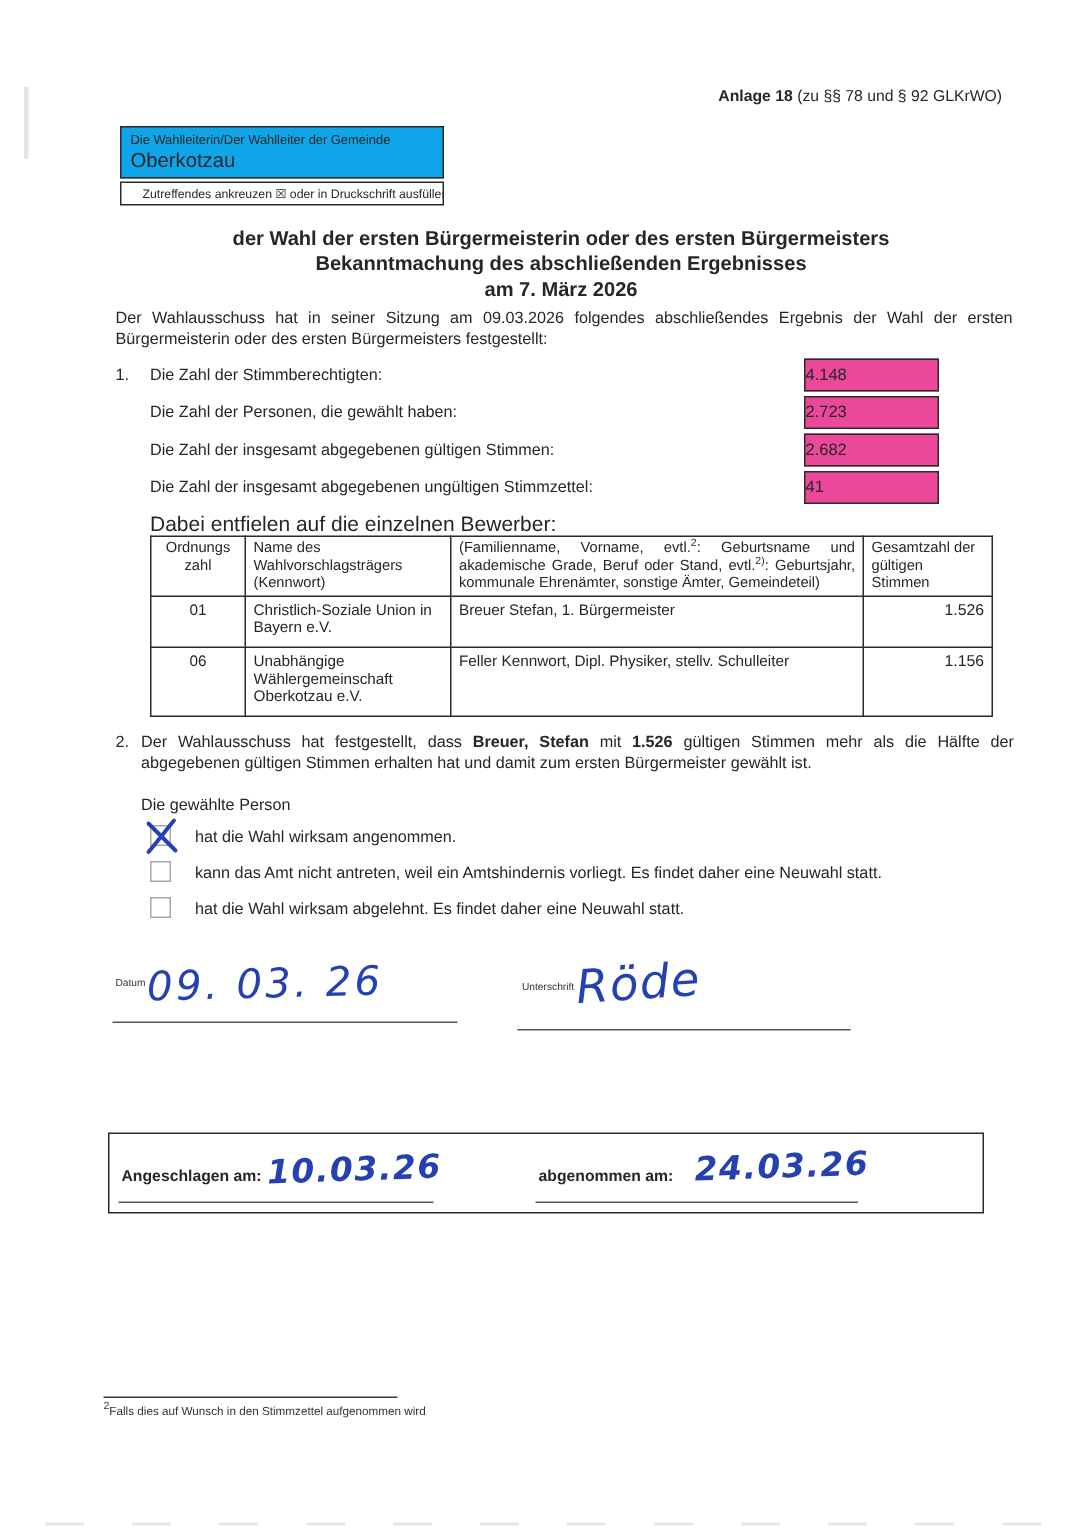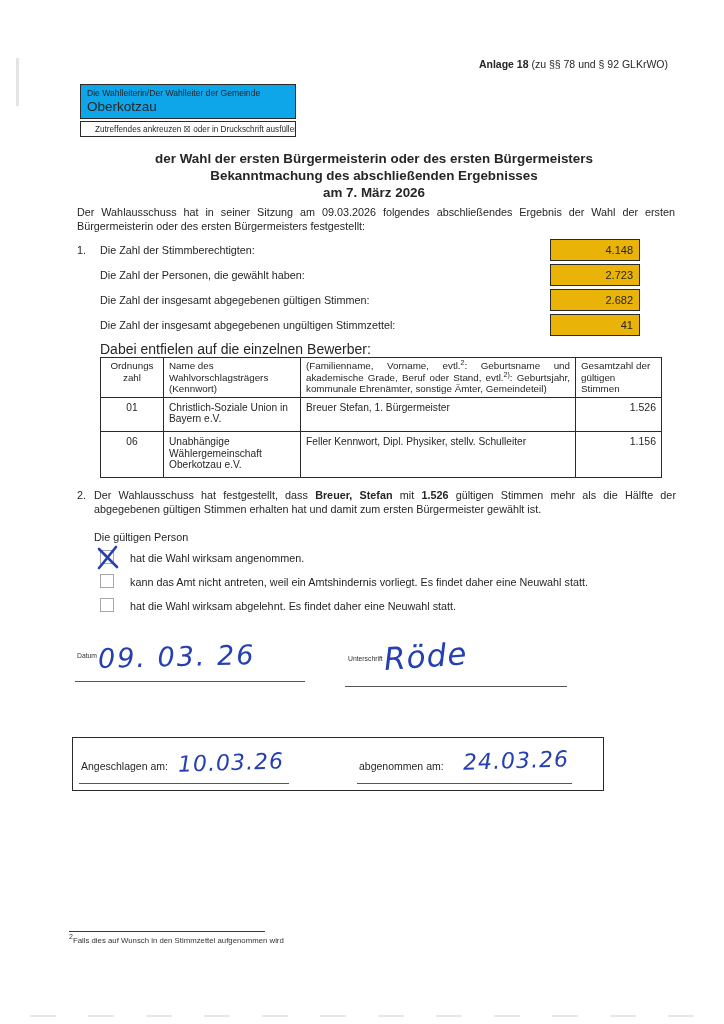--- a/index.html
+++ b/index.html
@@ -23,22 +23,22 @@
     padding:2px 14px;box-sizing:border-box;font-size:8.2px;white-space:nowrap;overflow:hidden;}
   
   .title{position:absolute;left:62px;top:150px;width:600px;text-align:center;
     font-weight:bold;font-size:13.4px;line-height:17px;}
   
   .intro{position:absolute;left:65px;top:206px;width:598px;font-size:10.8px;
     line-height:13.5px;text-align:justify;}
   
   .s1-num{position:absolute;left:65px;top:244px;font-size:10.8px;}
   .s1-row{position:absolute;left:88px;width:410px;font-size:10.8px;}
-  .valbox{position:absolute;left:538px;width:90px;height:22px;border:1.5px solid #2a2a2a;
-    box-sizing:border-box;font-size:11px;text-align:right;padding:4px 6px 0 0;background:#eab308;}
+  .valbox{position:absolute;left:524px;width:90px;height:22px;border:1.5px solid #2a2a2a;
+    box-sizing:border-box;font-size:11px;padding:4px 6px 0 0;background:#ec4899;}
   .tbl-intro{position:absolute;left:88px;top:341px;font-size:14px;}
   
   table.cand{position:absolute;left:88px;top:357px;border-collapse:collapse;
     font-size:9.8px;table-layout:fixed;width:537px;}
   table.cand th,table.cand td{border:1.3px solid #2a2a2a;vertical-align:top;
     padding:2px 5px;font-weight:normal;text-align:left;line-height:11.6px;}
   table.cand .c1{width:52px;text-align:center;}
   table.cand .c2{width:126px;}
   table.cand .c3{width:264px;}
   table.cand .c4{width:75px;}
@@ -62,22 +62,22 @@
   
   .hand{font-family:"DejaVu Sans",sans-serif;font-style:italic;color:#2540b0;}
   .sig-block-label{font-size:6.8px;color:#333;}
   .datum-label{position:absolute;left:65px;top:652px;}
   .datum-value{position:absolute;left:86px;top:641px;font-size:27px;transform:rotate(-1.5deg);letter-spacing:2px;}
   .datum-line{position:absolute;left:63px;top:681px;width:230px;border-top:1.4px solid #555;}
   .unter-label{position:absolute;left:336px;top:655px;}
   .unter-value{position:absolute;left:372px;top:638px;font-size:31px;transform:rotate(-4deg);letter-spacing:1px;}
   .unter-line{position:absolute;left:333px;top:686px;width:222px;border-top:1.4px solid #555;}
   
-  .post-box{position:absolute;left:60px;top:737px;width:532px;height:54px;
-    border:1.3px solid #2a2a2a;box-sizing:border-box;background:#fff;}
+  .post-box{position:absolute;left:60px;top:755px;width:584px;height:54px;
+    border:1.3px solid #2a2a2a;box-sizing:border-box;background:#fff;font-weight:bold;}
   .post-lbl{position:absolute;font-size:10.5px;color:#262626;}
   .post-lbl.a{left:8px;top:22px;}
   .post-lbl.b{left:286px;top:22px;}
   .post-val{position:absolute;font-size:22px;letter-spacing:1px;}
   .post-val.a{left:105px;top:12px;transform:rotate(-2deg);}
   .post-val.b{left:390px;top:10px;transform:rotate(-2deg);}
   .post-line{position:absolute;border-top:1.3px solid #555;}
   .post-line.a{left:6px;top:45px;width:210px;}
   .post-line.b{left:284px;top:45px;width:215px;}
   
@@ -141,21 +141,21 @@
         <td class="c2">Unabhängige Wählergemeinschaft Oberkotzau e.V.</td>
         <td class="c3">Feller Kennwort, Dipl. Physiker, stellv. Schulleiter</td>
         <td class="c4 num">1.156</td>
       </tr>
     </tbody>
   </table>
 
   <div class="s2-num">2.</div>
   <div class="s2-text"><span>Der Wahlausschuss hat festgestellt, dass </span><b>Breuer, Stefan</b><span> mit </span><b>1.526</b><span> gültigen Stimmen mehr als die Hälfte der abgegebenen gültigen Stimmen erhalten hat und damit zum ersten Bürgermeister gewählt ist.</span></div>
 
-  <div class="accept-intro">Die gültigen Person</div>
+  <div class="accept-intro">Die gewählte Person</div>
 
   <div class="chk-row" style="top:552px">
     <span class="chk-box"></span>
     <svg class="chk-x" viewBox="0 0 26 26">
       <path d="M4 5 C 9 10, 15 16, 22 23" stroke="#2540b0" stroke-width="2.6" fill="none" stroke-linecap="round"></path>
       <path d="M21 3 C 16 9, 10 17, 4 24" stroke="#2540b0" stroke-width="2.6" fill="none" stroke-linecap="round"></path>
     </svg>
     <span class="chk-label">hat die Wahl wirksam angenommen.</span>
   </div>
 

